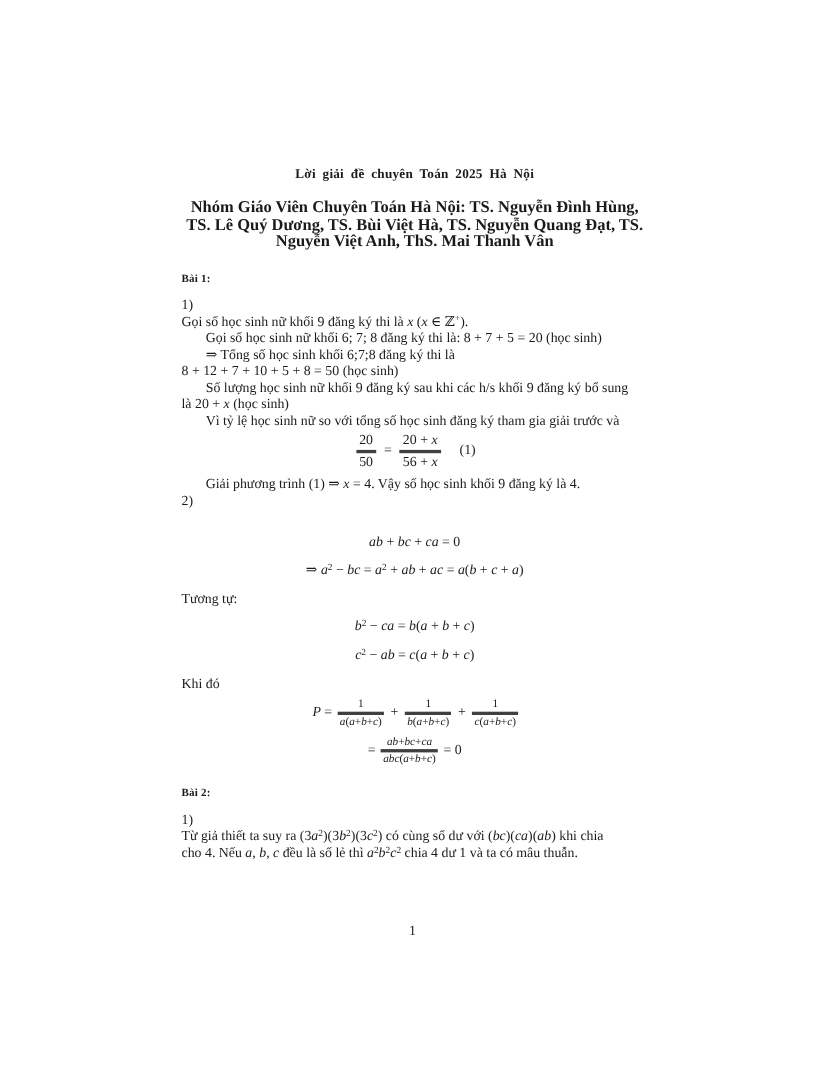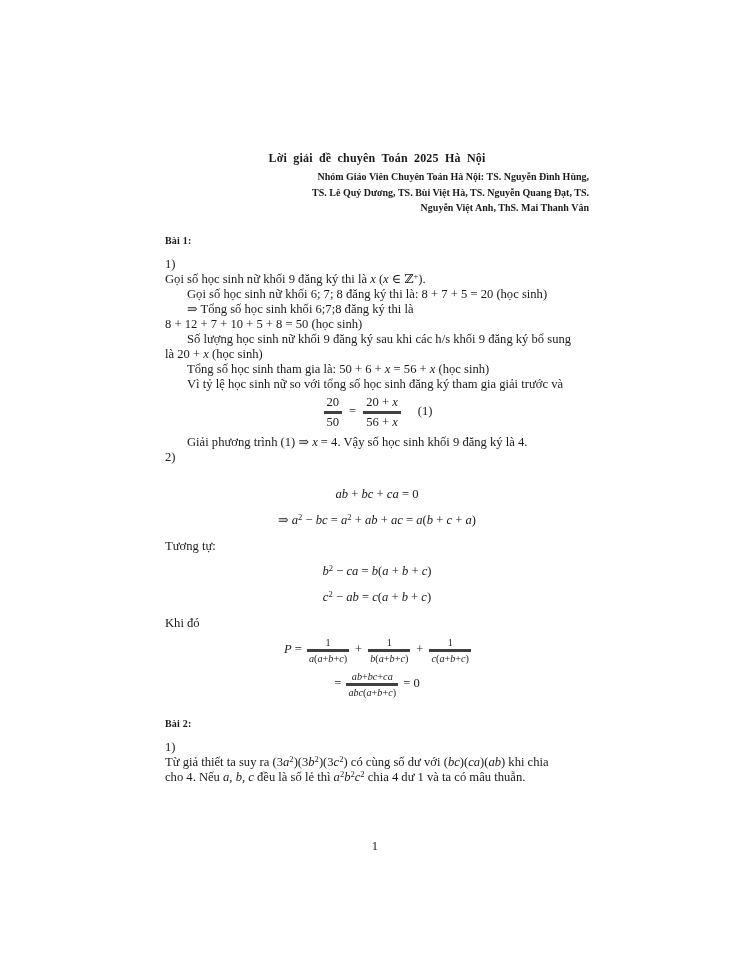--- a/index.html
+++ b/index.html
@@ -3,21 +3,21 @@
 <meta charset="utf-8">
 <style>
   html,body { margin:0; padding:0; background:#ffffff; }
   .page {
     position:relative; width:750px; height:971px; background:#ffffff;
     font-family:"Liberation Serif","DejaVu Serif",serif; color:#1a1a1a;
     overflow:hidden;
   }
   .content { position:absolute; left:165px; top:147px; width:424px; font-size:12.6px; line-height:15px; }
   .doc-title { margin:0; font-size:12px; font-weight:bold; text-align:center; line-height:22px; word-spacing:3px; letter-spacing:0.2px; }
-  .authors { font-weight:bold; text-align:right; line-height:15.5px; font-size:10px; }
+  .authors { margin-top:13px; font-weight:bold; text-align:center; line-height:15.5px; font-size:15px; }
   .sec { font-size:10px; font-weight:bold; line-height:17px; margin-top:16px; letter-spacing:0.2px; }
   .line { white-space:nowrap; }
   .line.ind { padding-left:22px; }
   .lbl { margin-top:8px; }
   i { font-style:italic; }
   sup { font-size:0.68em; position:relative; top:-0.45em; vertical-align:baseline; line-height:0; }
   .eq { text-align:center; margin-top:9px; line-height:17px; white-space:nowrap; }
   .eq.first { margin-top:21px; }
   .eq.fr { margin-top:6px; line-height:15px; }
   .eq-ratio { text-align:center; margin-top:3px; margin-bottom:5px; line-height:15px; white-space:nowrap; }
@@ -50,21 +50,20 @@
 
     <div class="sec">Bài 1:</div>
 
     <div class="line lbl">1)</div>
     <div class="line">Gọi số học sinh nữ khối 9 đăng ký thi là <i>x</i> (<i>x</i> ∈ ℤ<sup>+</sup>).</div>
     <div class="line ind">Gọi số học sinh nữ khối 6; 7; 8 đăng ký thi là: 8 + 7 + 5 = 20 (học sinh)</div>
     <div class="line ind">⇒ Tổng số học sinh khối 6;7;8 đăng ký thi là</div>
     <div class="line">8 + 12 + 7 + 10 + 5 + 8 = 50 (học sinh)</div>
     <div class="line ind">Số lượng học sinh nữ khối 9 đăng ký sau khi các h/s khối 9 đăng ký bổ sung</div>
     <div class="line">là 20 + <i>x</i> (học sinh)</div>
-    <div class="line ind">Tổng số học sinh tham gia là: 50 + 6 + <i>x</i> = 56 + <i>x</i> (học sinh)</div>
     <div class="line ind">Vì tỷ lệ học sinh nữ so với tổng số học sinh đăng ký tham gia giải trước và</div>
 
     <div class="eq-ratio">
       <span class="frac"><span class="num">20</span><span class="den">50</span></span><span class="rel">=</span><span class="frac"><span class="num">20 + <i>x</i></span><span class="den">56 + <i>x</i></span></span><span class="tag">(1)</span>
     </div>
 
     <div class="line ind">Giải phương trình (1) ⇒ <i>x</i> = 4. Vậy số học sinh khối 9 đăng ký là 4.</div>
     <div class="line">2)</div>
 
     <div class="eq first"><i>ab</i> + <i>bc</i> + <i>ca</i> = 0</div>

